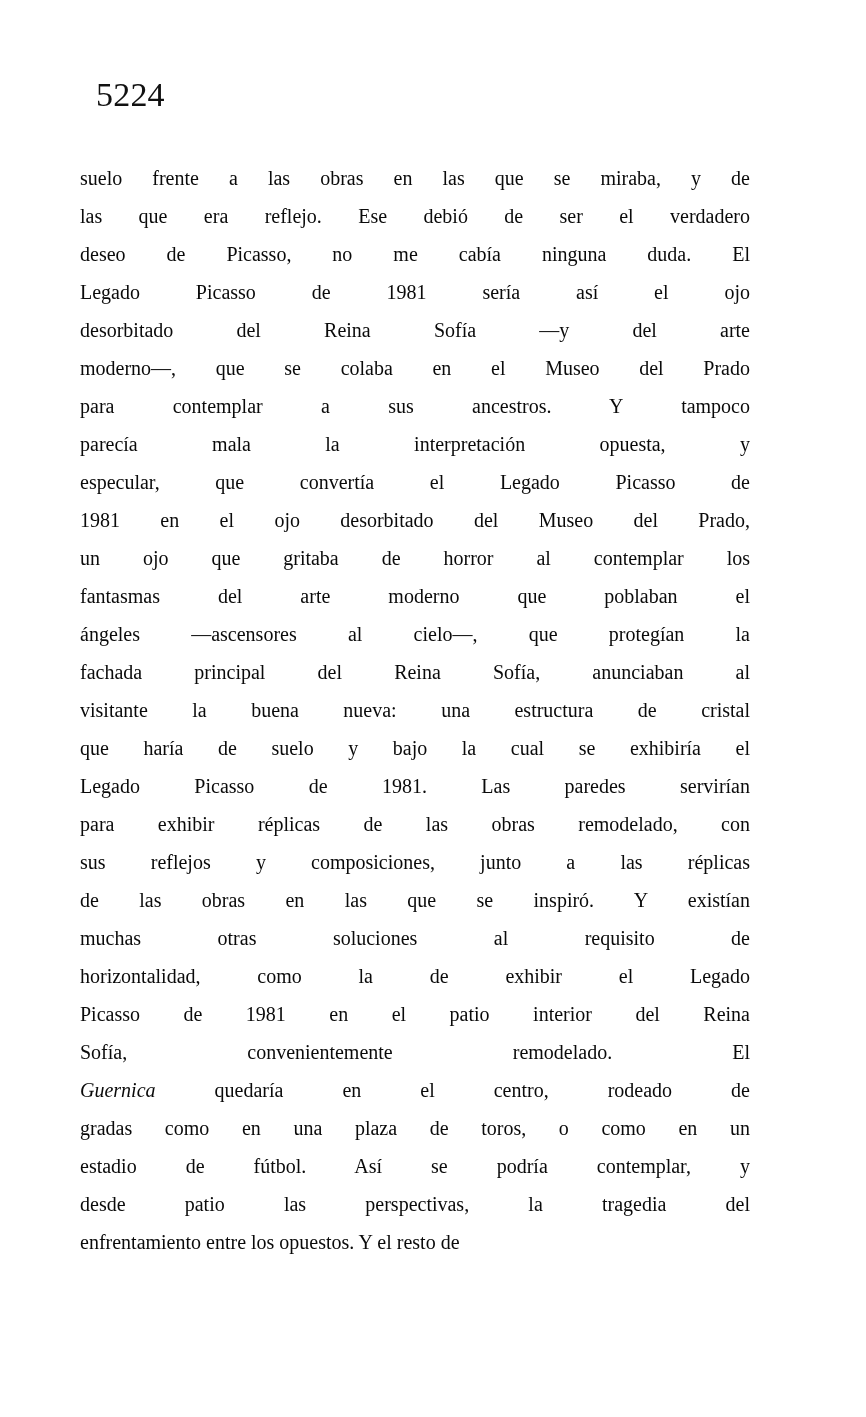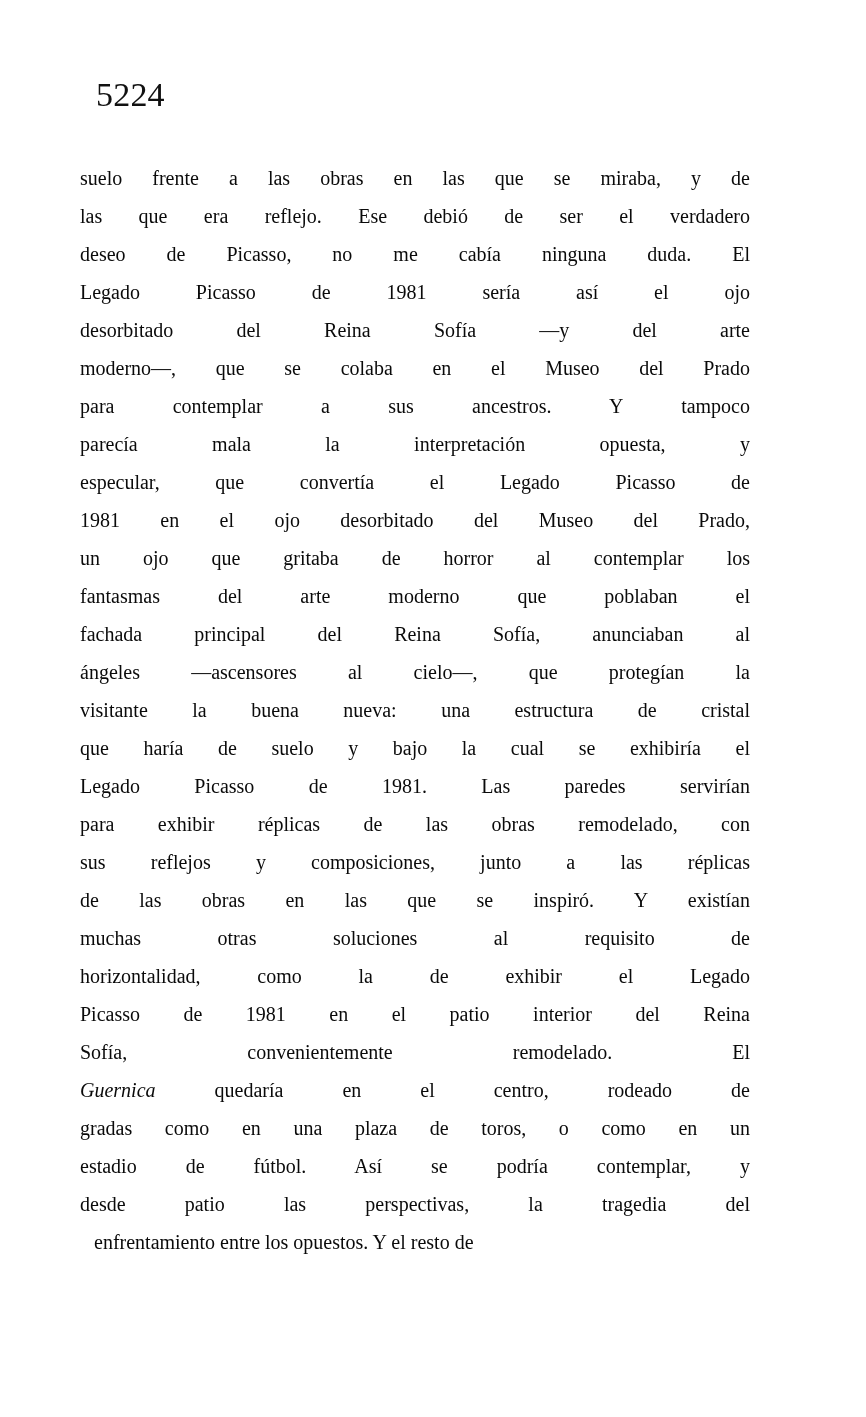--- a/index.html
+++ b/index.html
@@ -54,21 +54,20 @@
     line-height: 38px;
     text-align: justify;
     text-align-last: justify;
     white-space: pre-wrap;
     color: #0a0a0a;
   }
   
   .line.flush {
     text-align: left;
     text-align-last: left;
-    margin-left: 14px;
   }
 
   .ital {
     font-style: italic;
   }
 </style>
 </head>
 <body>
 
 <div class="page">
@@ -81,22 +80,22 @@
       <div class="line">deseo de Picasso, no me cabía ninguna duda. El</div>
       <div class="line">Legado Picasso de 1981 sería así el ojo</div>
       <div class="line">desorbitado del Reina Sofía —y del arte</div>
       <div class="line">moderno—, que se colaba en el Museo del Prado</div>
       <div class="line">para contemplar a sus ancestros. Y tampoco</div>
       <div class="line">parecía mala la interpretación opuesta, y</div>
       <div class="line">especular, que convertía el Legado Picasso de</div>
       <div class="line">1981 en el ojo desorbitado del Museo del Prado,</div>
       <div class="line">un ojo que gritaba de horror al contemplar los</div>
       <div class="line">fantasmas del arte moderno que poblaban el</div>
+      <div class="line">ángeles —ascensores al cielo—, que protegían la</div>
       <div class="line">fachada principal del Reina Sofía, anunciaban al</div>
-      <div class="line">ángeles —ascensores al cielo—, que protegían la</div>
       <div class="line">visitante la buena nueva: una estructura de cristal</div>
       <div class="line">que haría de suelo y bajo la cual se exhibiría el</div>
       <div class="line">Legado Picasso de 1981. Las paredes servirían</div>
       <div class="line">para exhibir réplicas de las obras remodelado, con</div>
       <div class="line">sus reflejos y composiciones, junto a las réplicas</div>
       <div class="line">de las obras en las que se inspiró. Y existían</div>
       <div class="line">muchas otras soluciones al requisito de</div>
       <div class="line">horizontalidad, como la de exhibir el Legado</div>
       <div class="line">Picasso de 1981 en el patio interior del Reina</div>
       <div class="line">Sofía, convenientemente remodelado. El</div>

